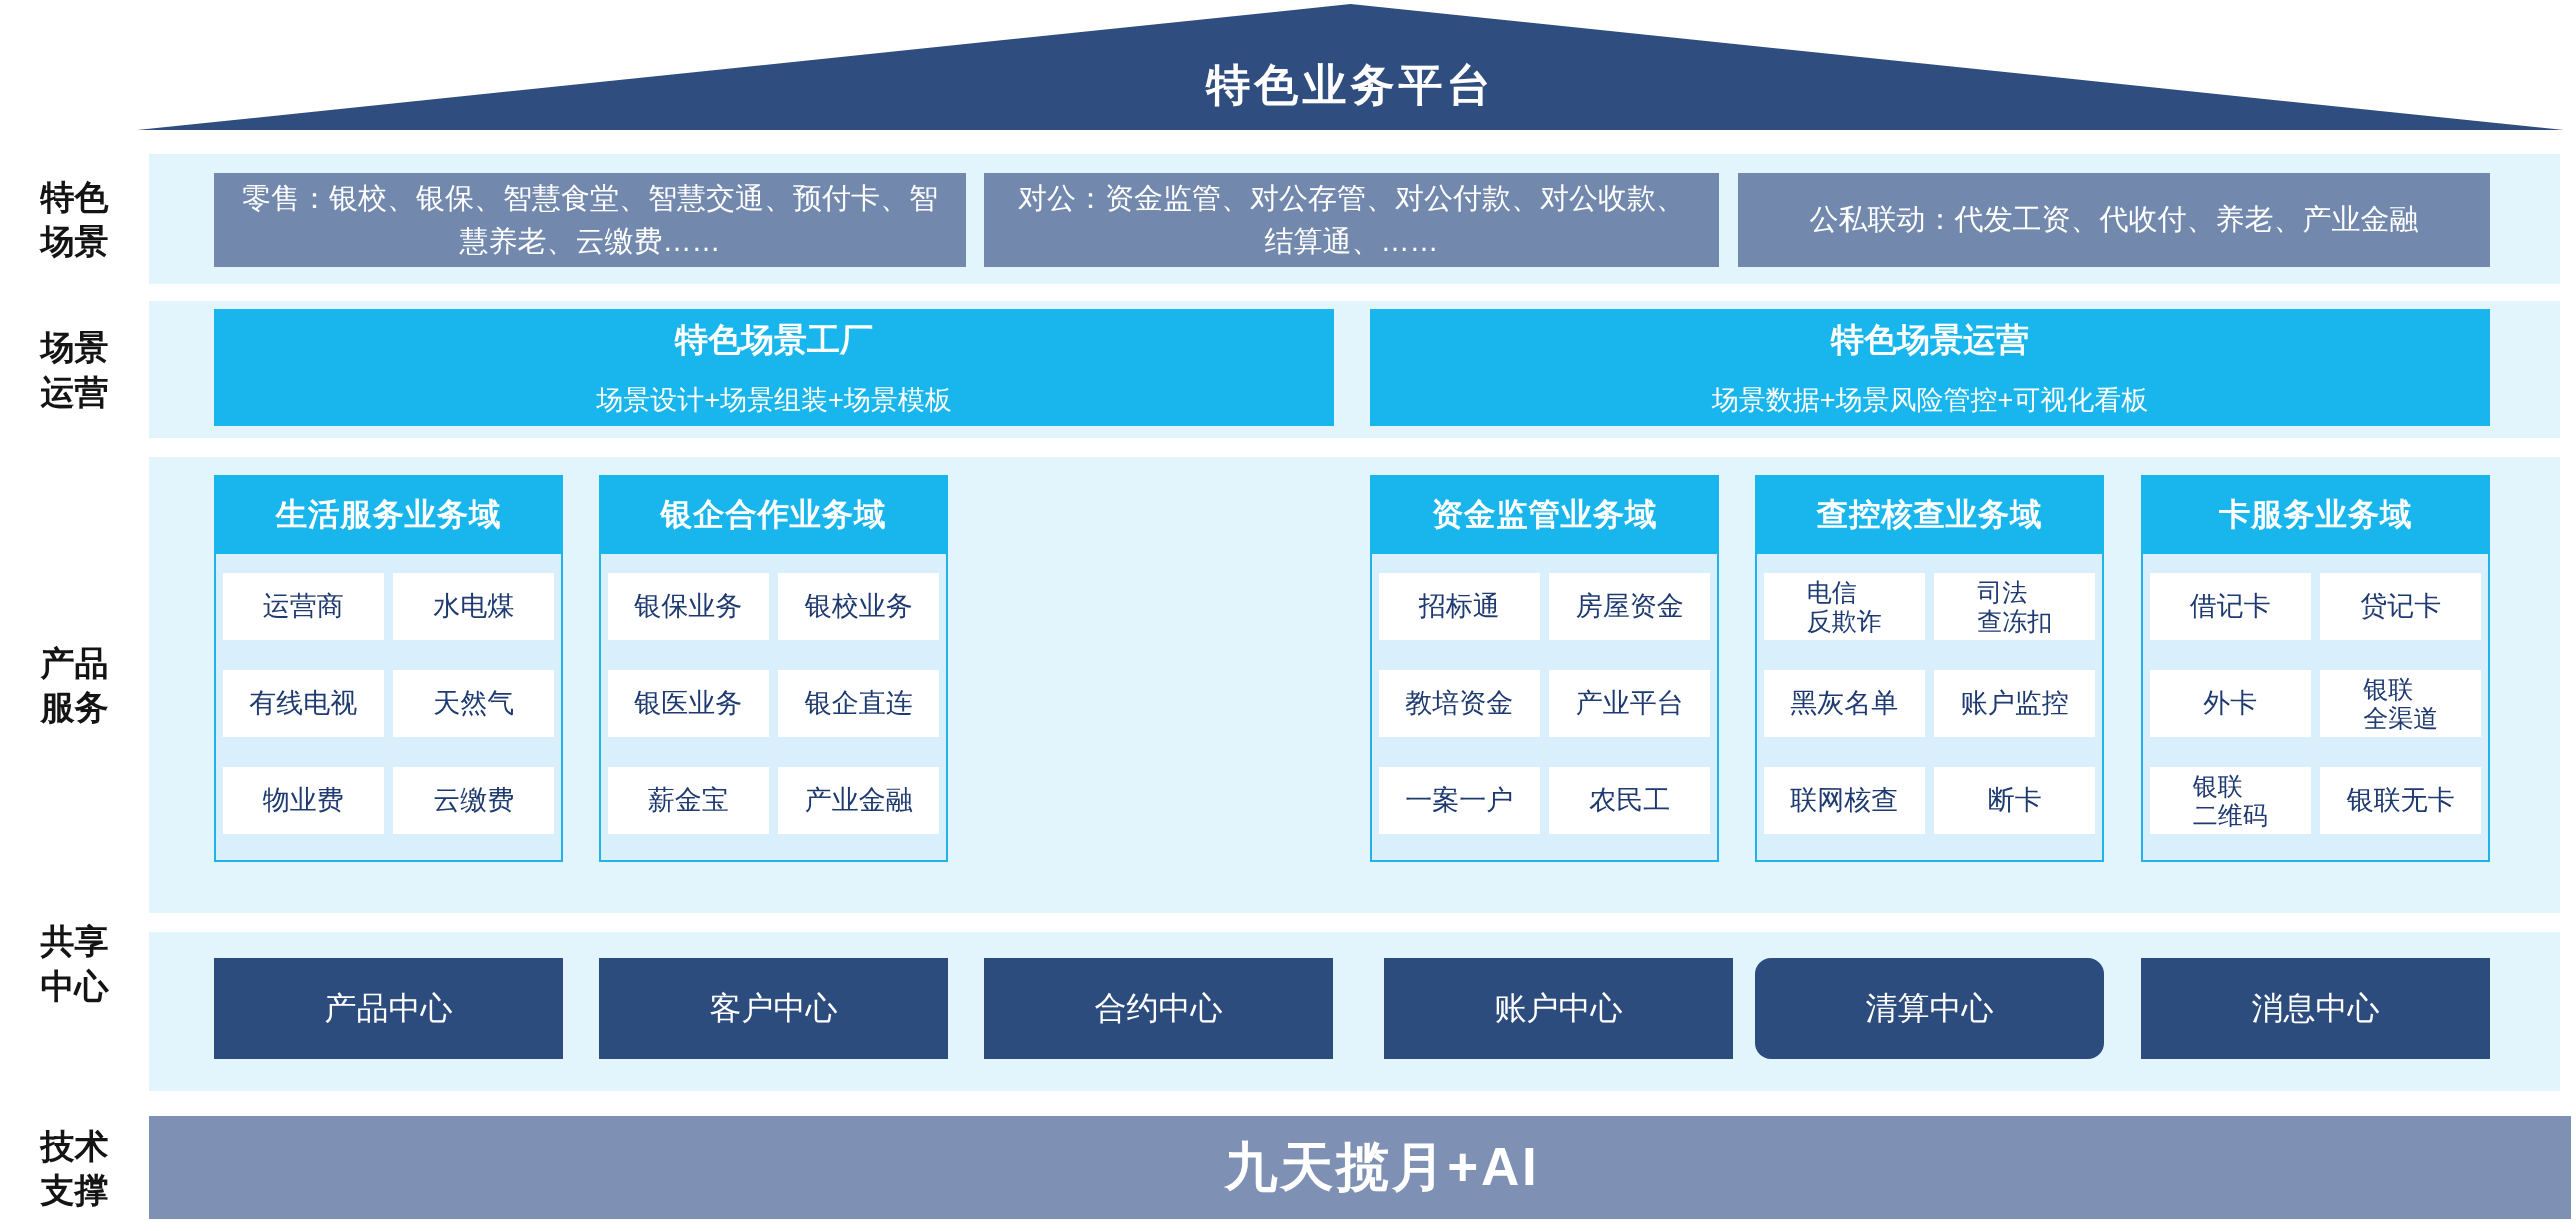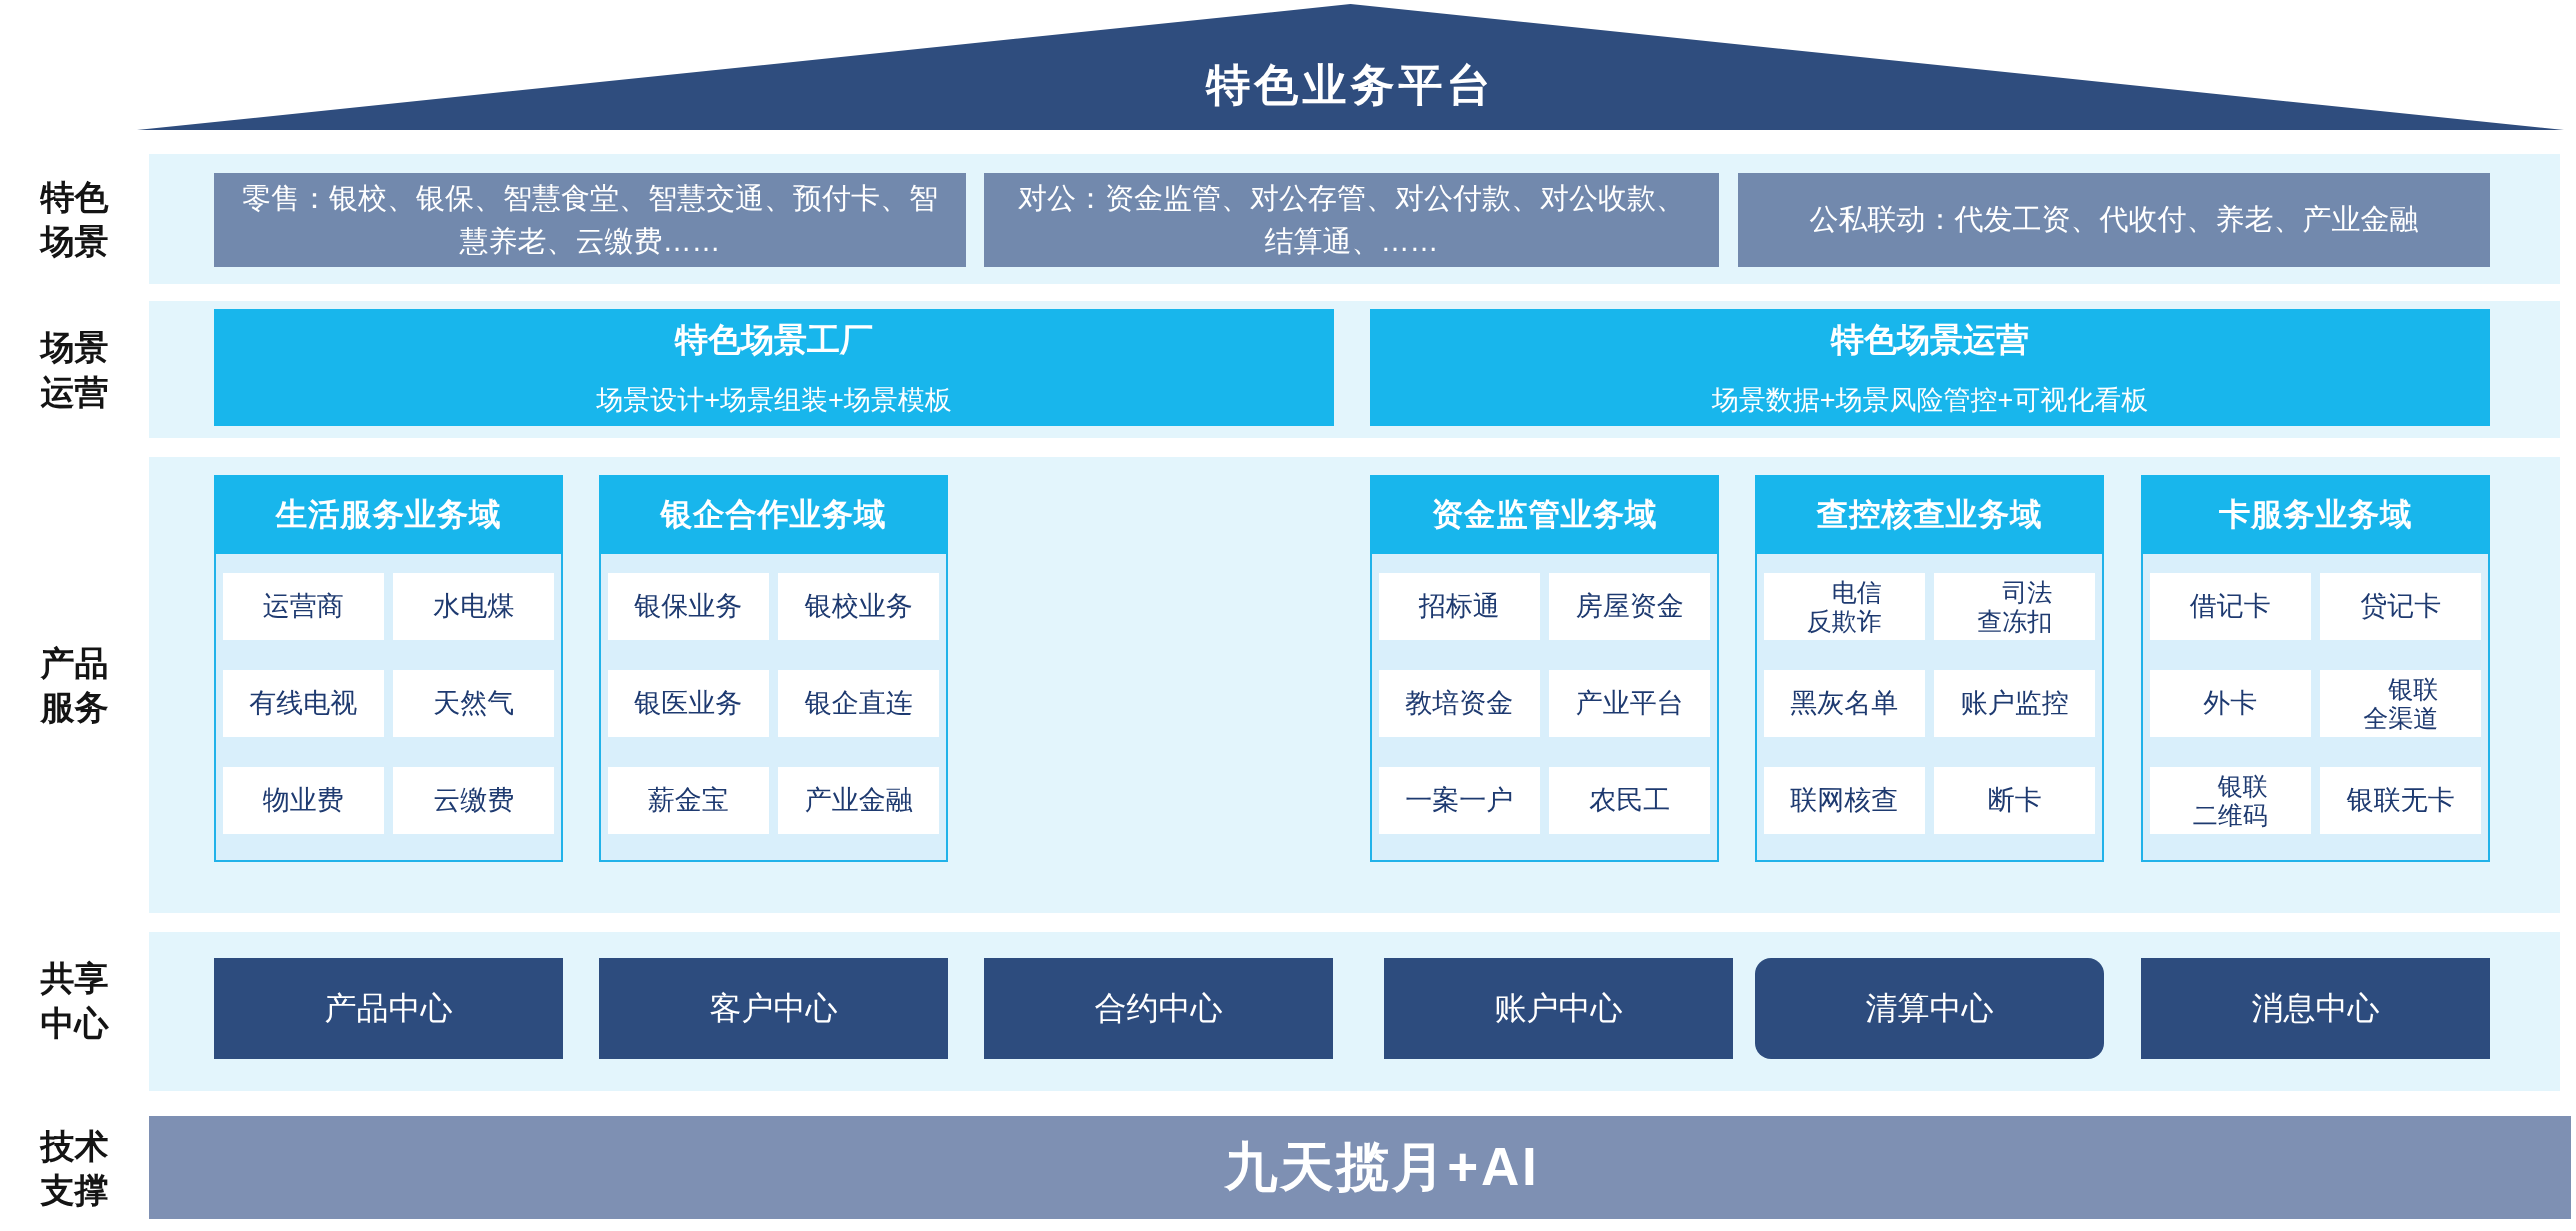--- a/index.html
+++ b/index.html
@@ -18,21 +18,21 @@
   .band-ops{top:301px;height:137px;}
   .band-products{top:457px;height:456px;}
   .band-centers{top:932px;height:159px;}
 
   
   .row-label{position:absolute;left:11px;width:127px;display:flex;align-items:center;justify-content:center;
              text-align:center;font-weight:bold;font-size:34px;color:#141414;line-height:1.3;white-space:pre-line;}
   .rl-1{top:154px;height:130px;}
   .rl-2{top:301px;height:137px;}
   .rl-3{top:457px;height:456px;}
-  .rl-4{top:924px;height:159px;font-family:Liberation Mono, monospace;}
+  .rl-4{top:884px;height:159px;}
   .rl-5{top:1113px;height:110px;}
 
   
   .scene-box{position:absolute;top:173px;height:94px;background:#7289ad;color:#ffffff;
              font-size:29px;line-height:1.5;display:flex;align-items:center;justify-content:center;
              text-align:center;padding:0 23px;box-sizing:border-box;}
   .sb-1{left:214px;width:752px;}
   .sb-2{left:984px;width:735px;}
   .sb-3{left:1738px;width:752px;}
 
@@ -48,21 +48,21 @@
   .pcol{position:absolute;top:475px;width:349px;height:387px;}
   .pc-1{left:214px;} .pc-2{left:599px;} .pc-3{left:984px;}
   .pc-4{left:1370px;} .pc-5{left:1755px;} .pc-6{left:2141px;}
   .pcol-header{height:79px;background:#18b6ec;color:#ffffff;font-weight:bold;font-size:31.5px;
                display:flex;align-items:center;justify-content:center;letter-spacing:0.7px;}
   .pcol-body{position:absolute;top:79px;left:0;right:0;bottom:0;background:#d9effb;
              border:2.1px solid #21b2e9;border-top:none;box-sizing:border-box;
              display:grid;grid-template-columns:1fr 1fr;grid-template-rows:1fr 1fr 1fr;
              gap:30px 9.6px;padding:19px 6.8px 26px 6.8px;}
   .cell{background:#ffffff;color:#1e3a70;font-size:27px;display:flex;align-items:center;justify-content:center;
-        text-align:right;white-space:pre-line;line-height:1.15;}
+        text-align:left;white-space:pre-line;line-height:1.15;}
   .cell.small{font-size:25px;}
 
   
   .center-box{position:absolute;top:958px;height:101px;width:349px;background:#2d4c7e;color:#ffffff;
               font-size:32px;display:flex;align-items:center;justify-content:center;}
   .cb-1{left:214px;} .cb-2{left:599px;} .cb-3{left:984px;}
   .cb-4{left:1384px;} .cb-5{left:1755px;border-radius:16px;} .cb-6{left:2141px;}
 
   
   .tech-bar{position:absolute;left:149px;top:1116px;width:2378px;height:103px;background:#7e90b3;

